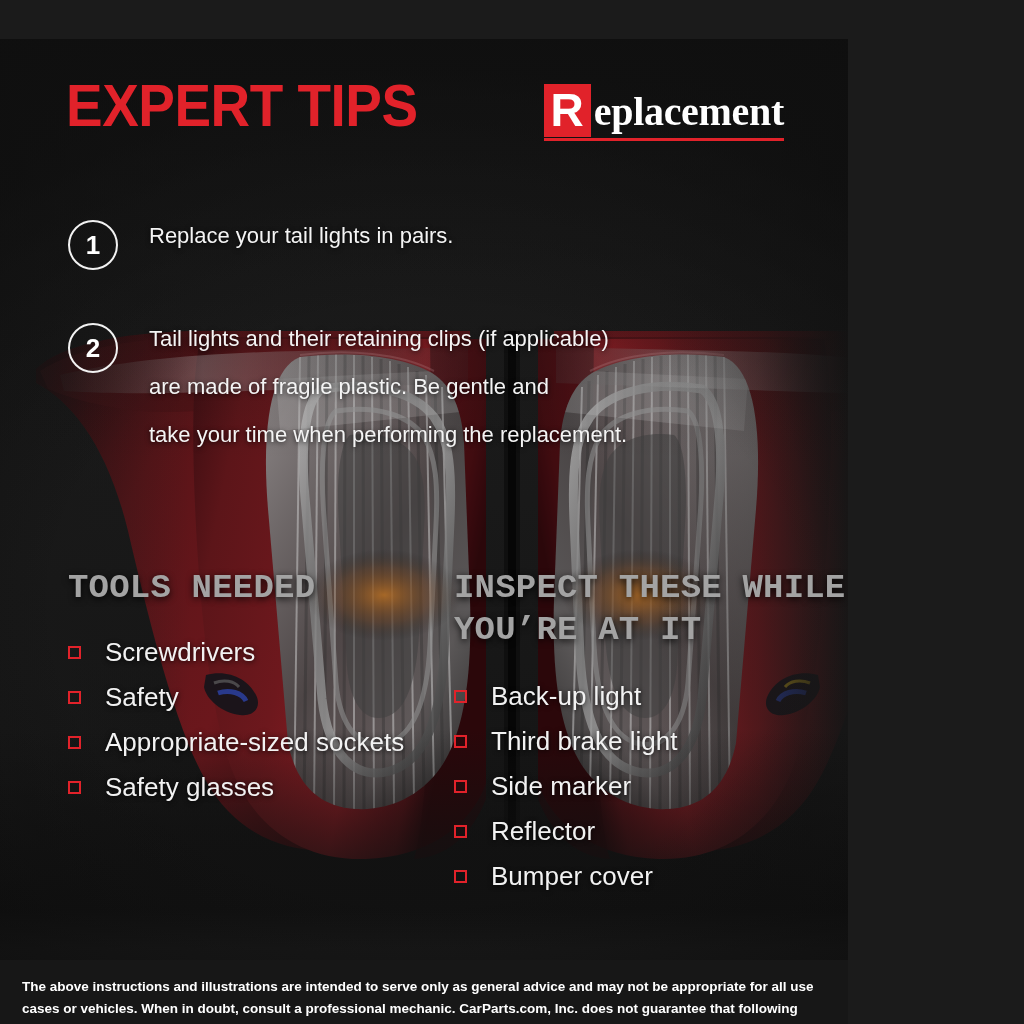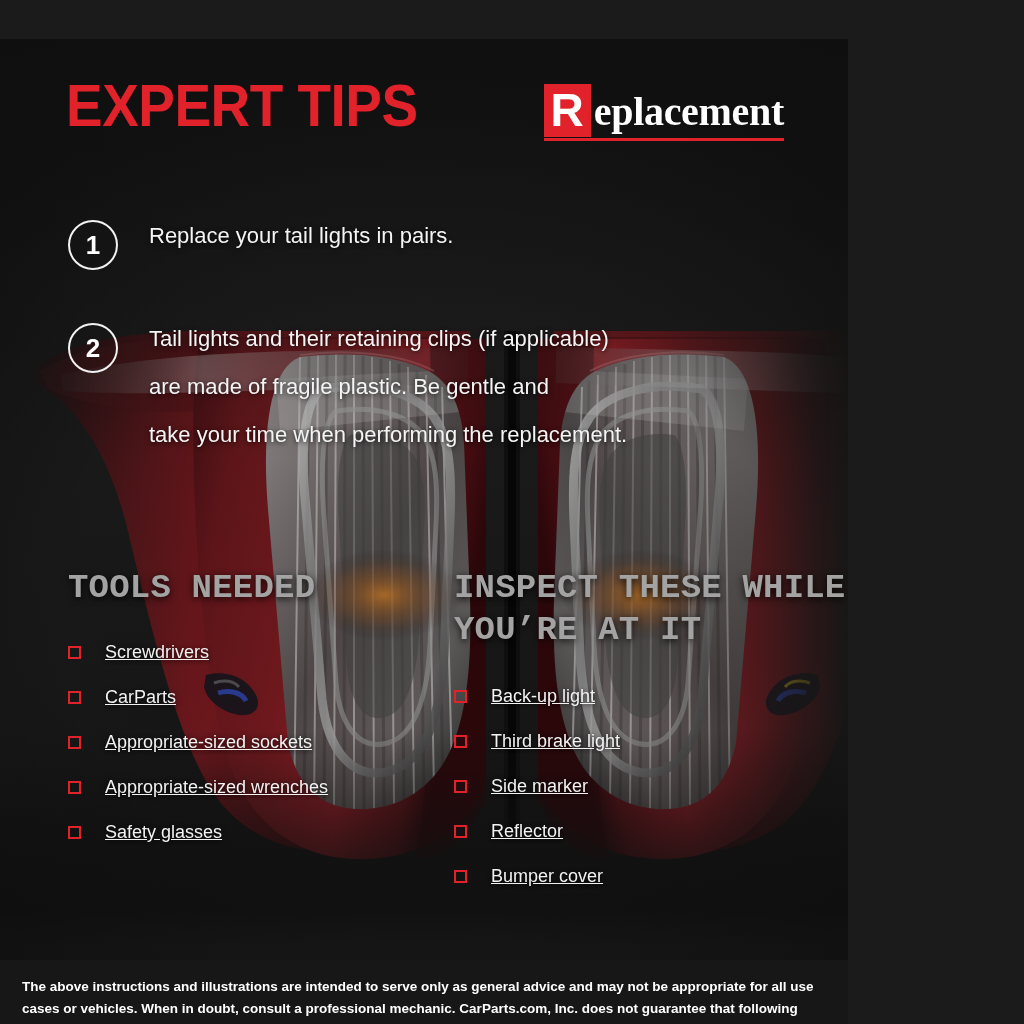--- a/index.html
+++ b/index.html
@@ -83,23 +83,22 @@
     white-space:pre-line;
   }
   .li{display:flex;align-items:center;}
   .bullet{
     flex:0 0 auto;width:13px;height:13px;border:2px solid #e1222a;
     box-sizing:border-box;margin-right:24px;
   }
   .li-txt{
     color:#f2f2f2;
     font-family:"Liberation Sans Narrow","Liberation Sans",sans-serif;
-    font-weight:normal;font-size:18px;line-height:45px;
+    font-weight:normal;font-size:26px;line-height:45px;
     text-shadow:0 1px 5px rgba(0,0,0,.8);
-    text-decoration:underline;
   }
   #tools{left:68px;top:528px;}
   #tools .sec-list{margin-top:21px;}
   #inspect{left:454px;top:528px;}
   #inspect .sec-list{margin-top:23px;}
 
   .footer{
     position:absolute;left:0;right:0;bottom:16px;top:auto;
     height:auto;background:#171717;z-index:4;
     padding:16px 22px 5px 22px;box-sizing:border-box;
@@ -330,29 +329,25 @@
 
     <div class="sec" id="tools">
       <div class="sec-h">TOOLS NEEDED</div>
       <div class="sec-list">
         <div class="li">
           <span class="bullet"></span>
           <span class="li-txt">Screwdrivers</span>
         </div>
         <div class="li">
           <span class="bullet"></span>
-          <span class="li-txt">CarParts</span>
+          <span class="li-txt">Safety</span>
         </div>
         <div class="li">
           <span class="bullet"></span>
           <span class="li-txt">Appropriate-sized sockets</span>
-        </div>
-        <div class="li">
-          <span class="bullet"></span>
-          <span class="li-txt">Appropriate-sized wrenches</span>
         </div>
         <div class="li">
           <span class="bullet"></span>
           <span class="li-txt">Safety glasses</span>
         </div>
       </div>
     </div>
 
     <div class="sec" id="inspect">
       <div class="sec-h">INSPECT THESE WHILE

